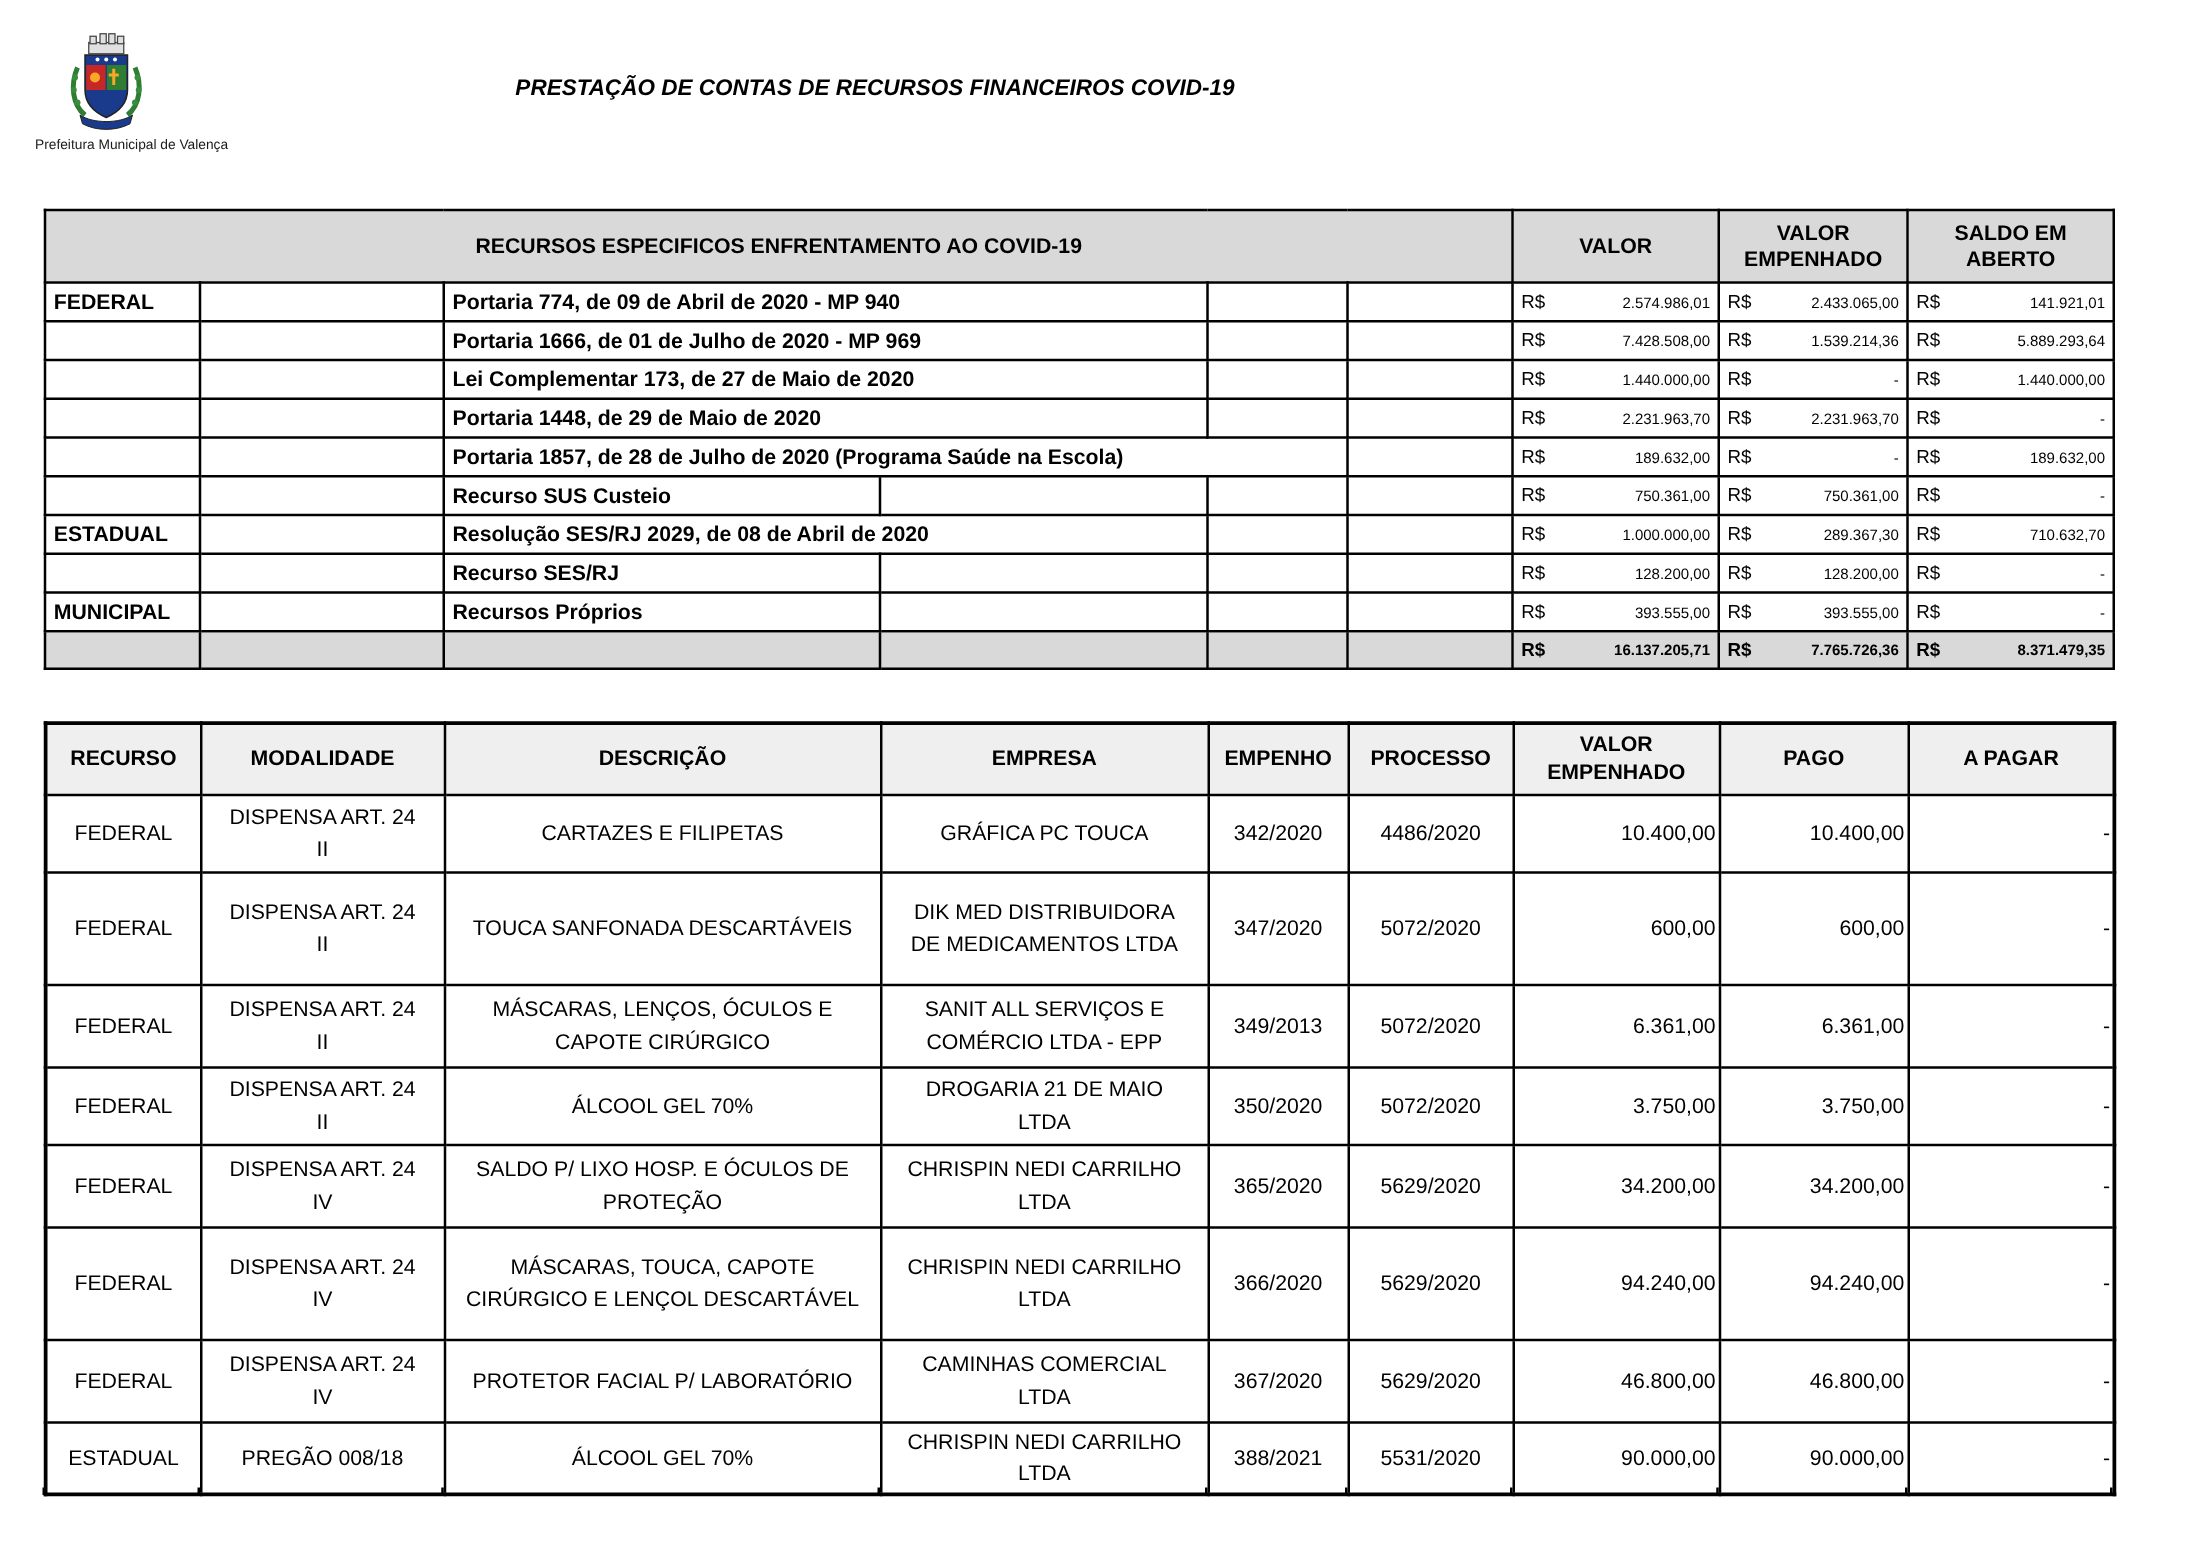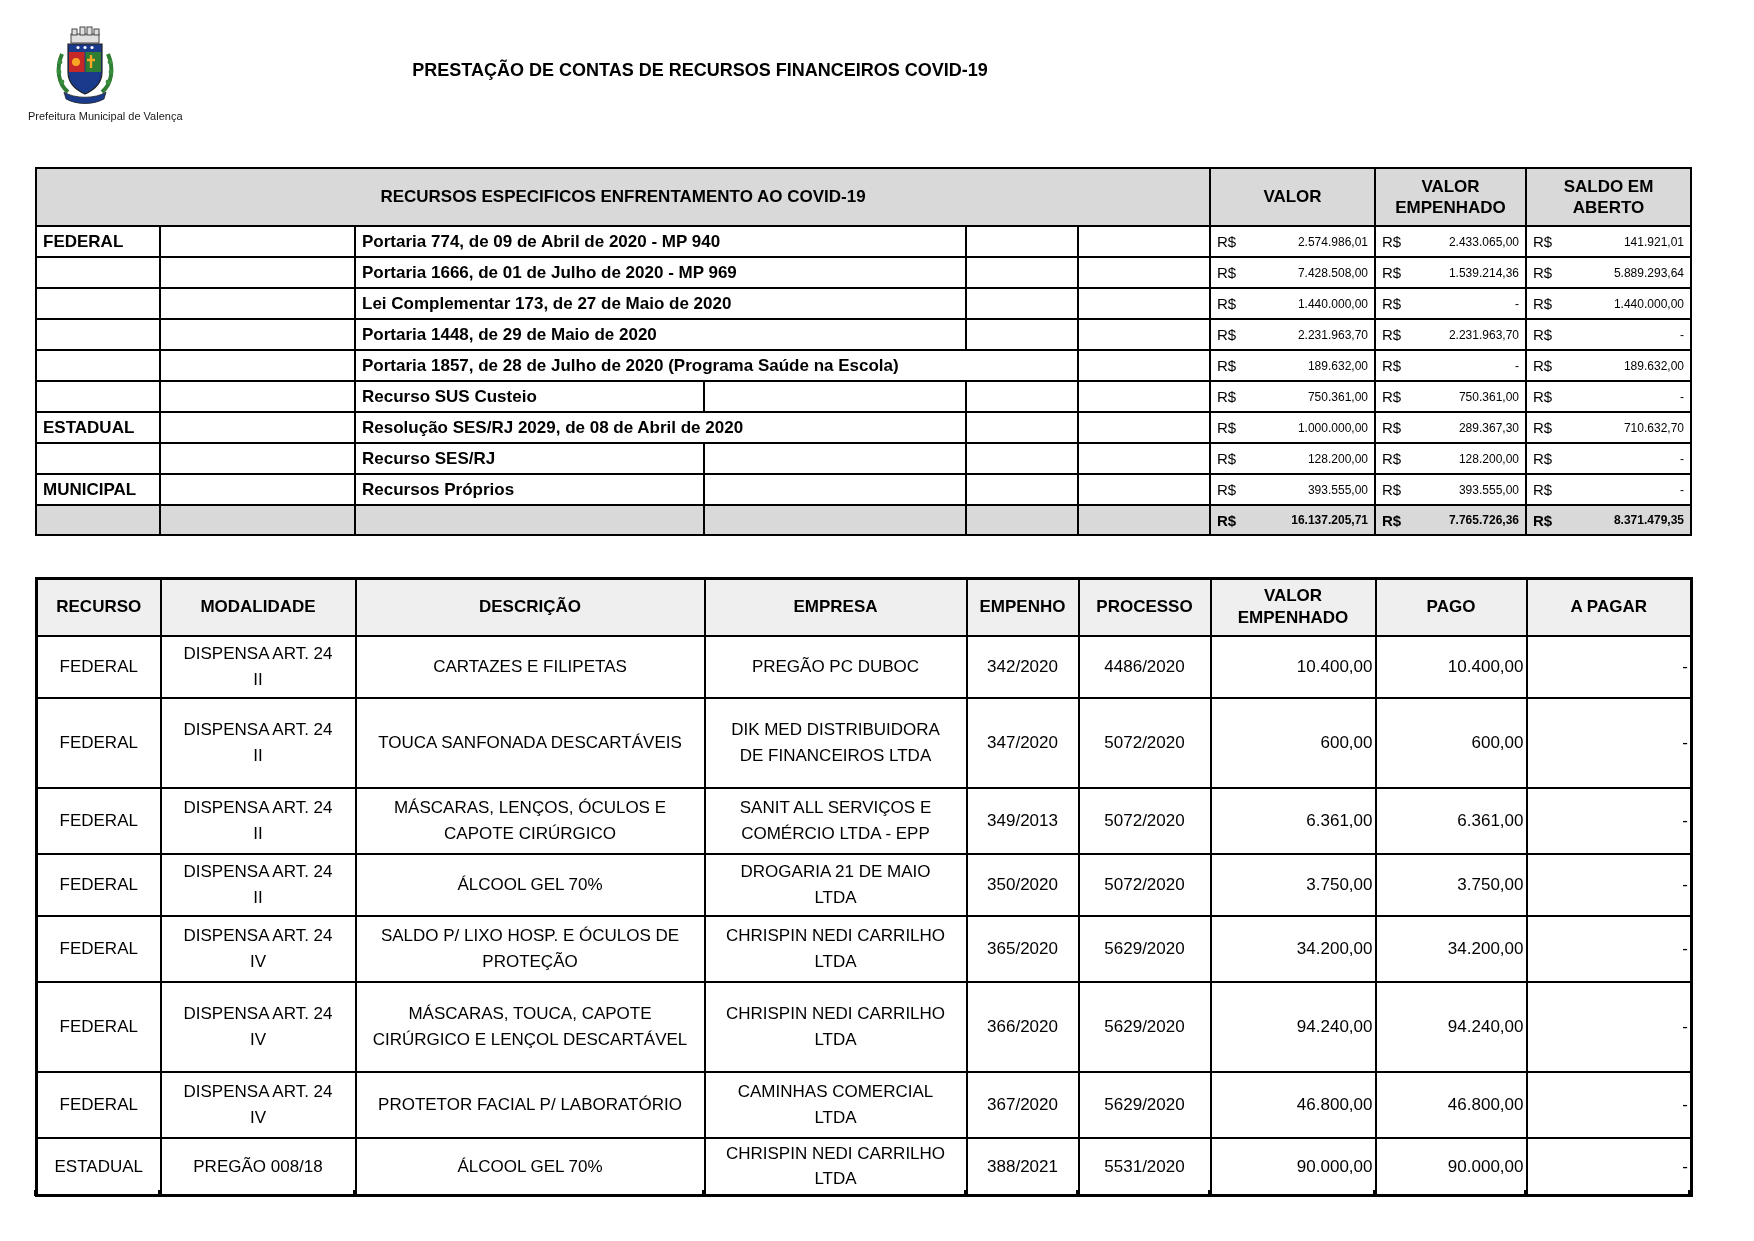--- a/index.html
+++ b/index.html
@@ -6,21 +6,21 @@
   body {
     width:1754px; height:1241px; position:relative;
     background:#ffffff; color:#000;
     font-family:"Liberation Sans", sans-serif;
     overflow:hidden;
   }
 
   
   .doc-title {
     position:absolute; top:60px; left:0; width:1400px;
-    text-align:center; font-size:18px; font-weight:bold; letter-spacing:0px;
+    text-align:center; font-size:18px; font-weight:bold; letter-spacing:0px;font-style:italic;
   }
   .logo-box { position:absolute; left:54px; top:26px; width:62px; height:80px; }
   .logo-caption {
     position:absolute; left:28px; top:110px; width:180px;
     font-size:11px; color:#1a1a1a;
   }
 
   
   table { border-collapse:collapse; table-layout:fixed; }
   td, th { overflow:hidden; }
@@ -407,35 +407,35 @@
     <th>VALOR EMPENHADO</th>
     <th>PAGO</th>
     <th>A PAGAR</th>
   </tr>
 
   <tr style="height:62px">
     <td>FEDERAL</td>
     <td>DISPENSA ART.  24
 II</td>
     <td>CARTAZES E FILIPETAS</td>
-    <td>PREGÃO PC DUBOC</td>
+    <td>GRÁFICA PC TOUCA</td>
     <td>342/2020</td>
     <td>4486/2020</td>
     <td class="num">10.400,00</td>
     <td class="num">10.400,00</td>
     <td class="num">-</td>
   </tr>
 
   <tr style="height:90px">
     <td>FEDERAL</td>
     <td>DISPENSA ART.  24
 II</td>
     <td>TOUCA SANFONADA DESCARTÁVEIS</td>
     <td>DIK MED DISTRIBUIDORA
-DE FINANCEIROS LTDA</td>
+DE MEDICAMENTOS LTDA</td>
     <td>347/2020</td>
     <td>5072/2020</td>
     <td class="num">600,00</td>
     <td class="num">600,00</td>
     <td class="num">-</td>
   </tr>
 
   <tr style="height:66px">
     <td>FEDERAL</td>
     <td>DISPENSA ART.  24

